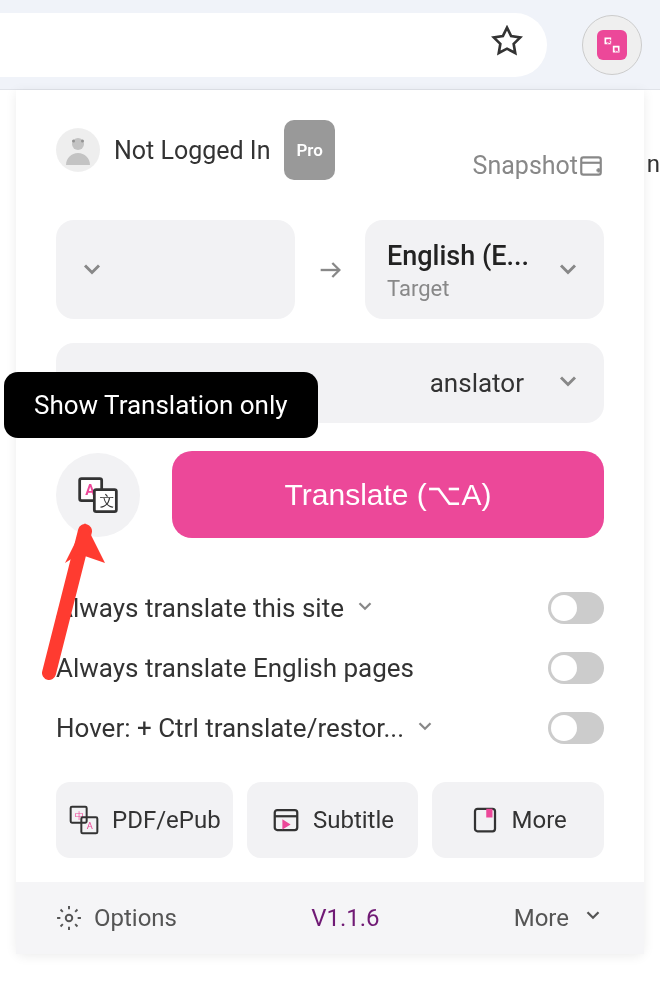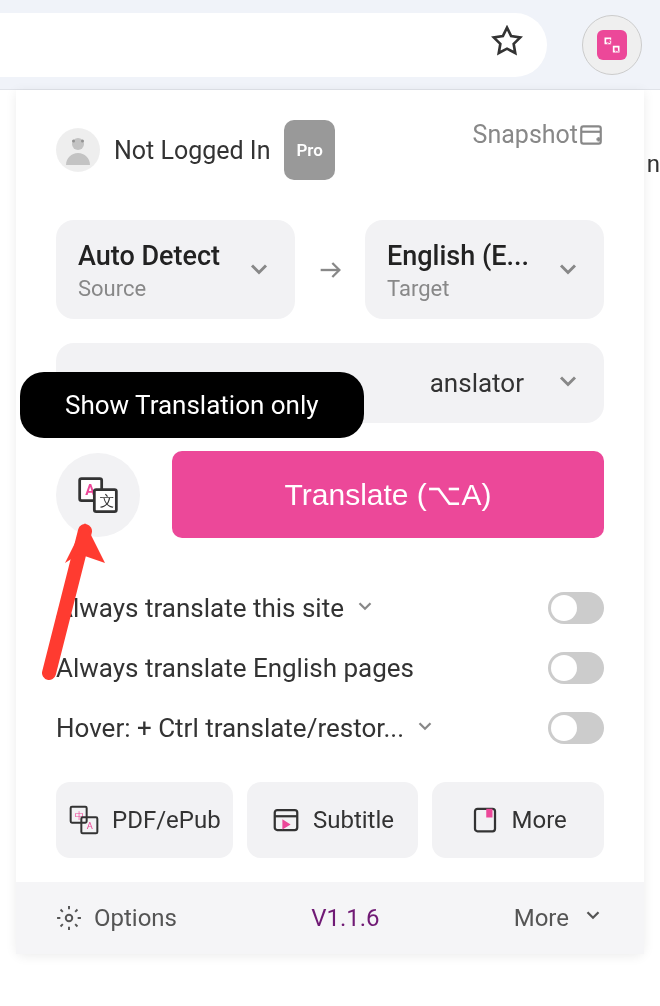--- a/index.html
+++ b/index.html
@@ -66,21 +66,21 @@
       background: #fff;
       border-radius: 0 0 8px 8px;
       padding: 0;
       box-shadow: 0 2px 12px rgba(0,0,0,0.08);
     }
     .panel-inner {
       padding: 30px 40px 0;
     }
     .header-row {
       display: flex;
-      align-items: flex-start;
+      align-items: flex-end;
       justify-content: space-between;
       margin-bottom: 40px;
     }
     .header-left {
       display: flex;
       align-items: center;
       gap: 14px;
     }
     .avatar {
       width: 44px;
@@ -167,26 +167,26 @@
       color: #333;
       position: absolute;
       left: 0;
       right: 60px;
       text-align: right;
       padding-right: 0;
     }
     .tooltip {
       position: absolute;
       top: 372px;
-      left: 20px;
+      left: 4px;
       background: #000;
       color: #fff;
       font-size: 26px;
-      padding: 18px 45px;
-      border-radius: 24px;
+      padding: 18px 30px;
+      border-radius: 14px;
       z-index: 10;
     }
     .action-row {
       display: flex;
       align-items: center;
       gap: 32px;
       margin-bottom: 40px;
     }
     .mode-btn {
       width: 84px;
@@ -197,21 +197,21 @@
       align-items: center;
       justify-content: center;
     }
     .translate-btn {
       flex: 1;
       background: #ec4899;
       color: #fff;
       font-size: 30px;
       font-weight: 500;
       padding: 26px 0;
-      border-radius: 10px;
+      border-radius: 20px;
       text-align: center;
       border: none;
       cursor: pointer;
     }
     .setting-row {
       display: flex;
       align-items: center;
       justify-content: space-between;
       padding: 14px 0;
       font-size: 26px;
@@ -342,24 +342,20 @@
               <line x1="3" y1="9" x2="21" y2="9"></line>
               <line x1="17" y1="16" x2="21" y2="16"></line>
               <line x1="19" y1="14" x2="19" y2="18"></line>
             </svg>
         </span>
       </div>
     </div>
 
     <div class="lang-row">
       <div class="lang-box">
-        <div class="lang-labels">
-          <div class="lang-main">Auto Detect</div>
-          <div class="lang-sub">Source</div>
-        </div>
         <span class="chevron">
           <svg viewBox="0 0 24 24" fill="none" stroke="#888" stroke-width="2.5">
               <polyline points="6 9 12 15 18 9"></polyline>
             </svg>
         </span>
       </div>
       <div class="arrow-between">
         <svg width="28" height="28" viewBox="0 0 24 24" fill="none" stroke="#888" stroke-width="2">
             <line x1="4" y1="12" x2="20" y2="12"></line>
             <polyline points="14 6 20 12 14 18"></polyline>

